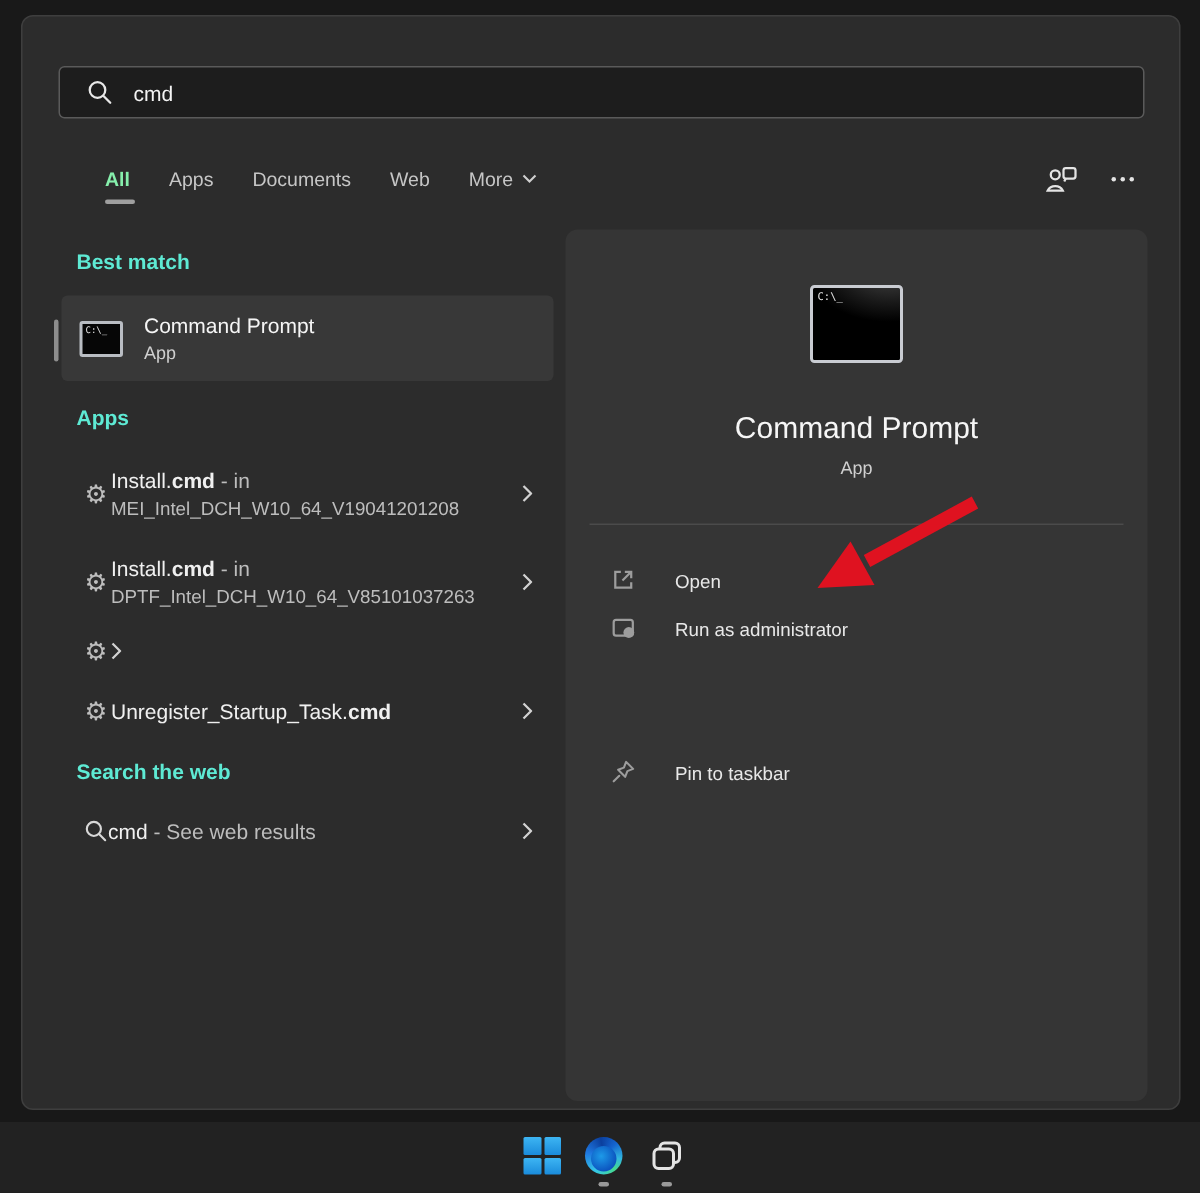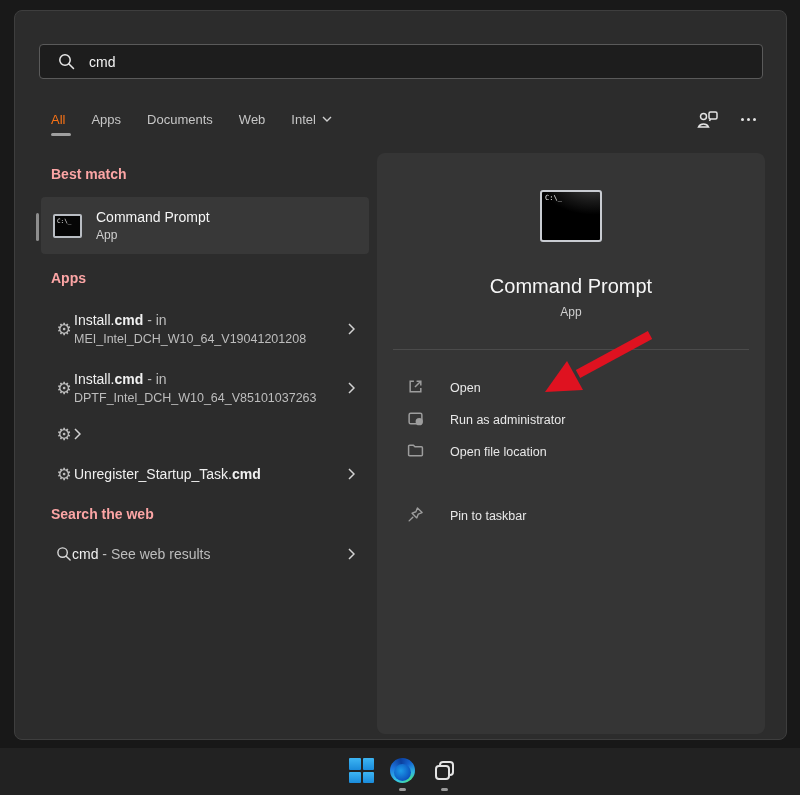--- a/index.html
+++ b/index.html
@@ -9,29 +9,29 @@
   
   .flyout { position:absolute; left:14px; top:10px; width:773px; height:730px; background:#2c2c2c; border:1px solid #3e3e3e; border-radius:8px; }
 
   .searchbox { position:absolute; left:24px; top:33px; width:724px; height:35px; background:#1d1d1d; border:1px solid #5a5a5a; border-radius:4px; display:flex; align-items:center; padding-left:18px; }
   .searchbox .mag { width:17px; height:17px; margin-right:14px; }
   .searchbox .query { color:#f3f3f3; font-size:14px; }
 
   
   .tabs { position:absolute; left:36px; top:95px; height:26px; display:flex; align-items:center; gap:26px; }
   .tab { color:#c6c6c6; font-size:13px; cursor:default; position:relative; }
-  .tab.selected { color:#f97316; font-weight:400; }
+  .tab.selected { color:#86efac; font-weight:700;margin-left:19px; }
   .tab.selected .tab-underline { position:absolute; left:0; right:0; margin:auto; top:21px; width:20px; height:3px; border-radius:2px; background:#9f9f9f; }
   .tab-more { display:flex; align-items:center; gap:6px; }
   .tabs-right { position:absolute; right:30px; top:95px; height:26px; display:flex; align-items:center; gap:22px; }
   .dots { display:flex; gap:3px; align-items:center; }
   .dots i { width:3px; height:3px; border-radius:50%; background:#e3e3e3; }
 
   
-  .sec-header { position:absolute; left:36px; color:#fca5a5; font-size:14px; font-weight:700; }
+  .sec-header { position:absolute; left:36px; color:#5eead4; font-size:14px; font-weight:700; }
   .tile { position:absolute; left:26px; width:328px; background:#383838; border-radius:4px; }
   .bm-tile { top:186px; height:57px; display:flex; align-items:center; padding-left:12px; }
   .cmd-ico-s { width:29px; height:24px; border:2px solid #b9bdc3; border-radius:2px; background:#060606; color:#e8e8e8; font-family:"DejaVu Sans Mono", monospace; font-size:6px; line-height:7px; padding:1px 0 0 2px; flex:0 0 auto; }
   .bm-text { margin-left:14px; }
   .bm-title { color:#f5f5f5; font-size:14px; }
   .bm-sub { color:#cfcfcf; font-size:12px; margin-top:3px; }
   .scroll-pill { position:absolute; left:21px; top:202px; width:3px; height:28px; border-radius:2px; background:#8d8d8d; }
 
   .app-row { position:absolute; left:26px; width:328px; display:flex; align-items:center; padding-left:13px; }
   .row-2l { height:56px; }
@@ -91,21 +91,21 @@
 
     <div class="tabs">
       <div class="tab selected">
         <span>All</span>
         <div class="tab-underline"></div>
       </div>
       <div class="tab">Apps</div>
       <div class="tab">Documents</div>
       <div class="tab">Web</div>
       <div class="tab tab-more">
-        <span>Intel</span>
+        <span>More</span>
         <svg width="10" height="6" viewBox="0 0 10 6">
           <polyline points="1,1 5,5 9,1" fill="none" stroke="#cfcfcf" stroke-width="1.4"></polyline>
         </svg>
       </div>
     </div>
     <div class="tabs-right">
       <svg width="23" height="19" viewBox="0 0 23 19">
         <circle cx="7.5" cy="6.5" r="3" fill="none" stroke="#e4e4e4" stroke-width="1.5"></circle>
         <path d="M2.5,17 a5.5,5 0 0 1 10,0 Z" fill="none" stroke="#e4e4e4" stroke-width="1.5"></path>
         <rect x="13" y="2" width="8" height="7" rx="1.5" fill="none" stroke="#e4e4e4" stroke-width="1.5"></rect>
@@ -198,26 +198,20 @@
       </div>
 
       <div class="action" style="top:242px;">
         <svg class="a-ico" viewBox="0 0 16 16">
           <rect x="2" y="3" width="12" height="10" rx="1.5" fill="none" stroke="#9d9d9d" stroke-width="1.4"></rect>
           <circle cx="11.5" cy="11" r="3.4" fill="#9d9d9d"></circle>
         </svg>
         <span class="a-label">Run as administrator</span>
       </div>
 
-      <div class="action" style="top:274px;">
-        <svg class="a-ico" viewBox="0 0 16 16">
-          <path d="M1.5,5 V4 q0,-1 1,-1 H6 l1.5,1.5 H13.5 q1,0 1,1 V12 q0,1 -1,1 H2.5 q-1,0 -1,-1 Z" fill="none" stroke="#9d9d9d" stroke-width="1.4"></path>
-        </svg>
-        <span class="a-label">Open file location</span>
-      </div>
 
 
       <div class="action" style="top:338px;">
         <svg class="a-ico" viewBox="0 0 16 16">
           <path d="M9.8,1.8 L14.2,6.2 L10.6,7.6 L9.2,11.2 L4.8,6.8 L8.4,5.4 Z" fill="none" stroke="#9d9d9d" stroke-width="1.3" stroke-linejoin="round"></path>
           <line x1="5.5" y1="10.5" x2="2" y2="14" stroke="#9d9d9d" stroke-width="1.3" stroke-linecap="round"></line>
         </svg>
         <span class="a-label">Pin to taskbar</span>
       </div>
     </div>

